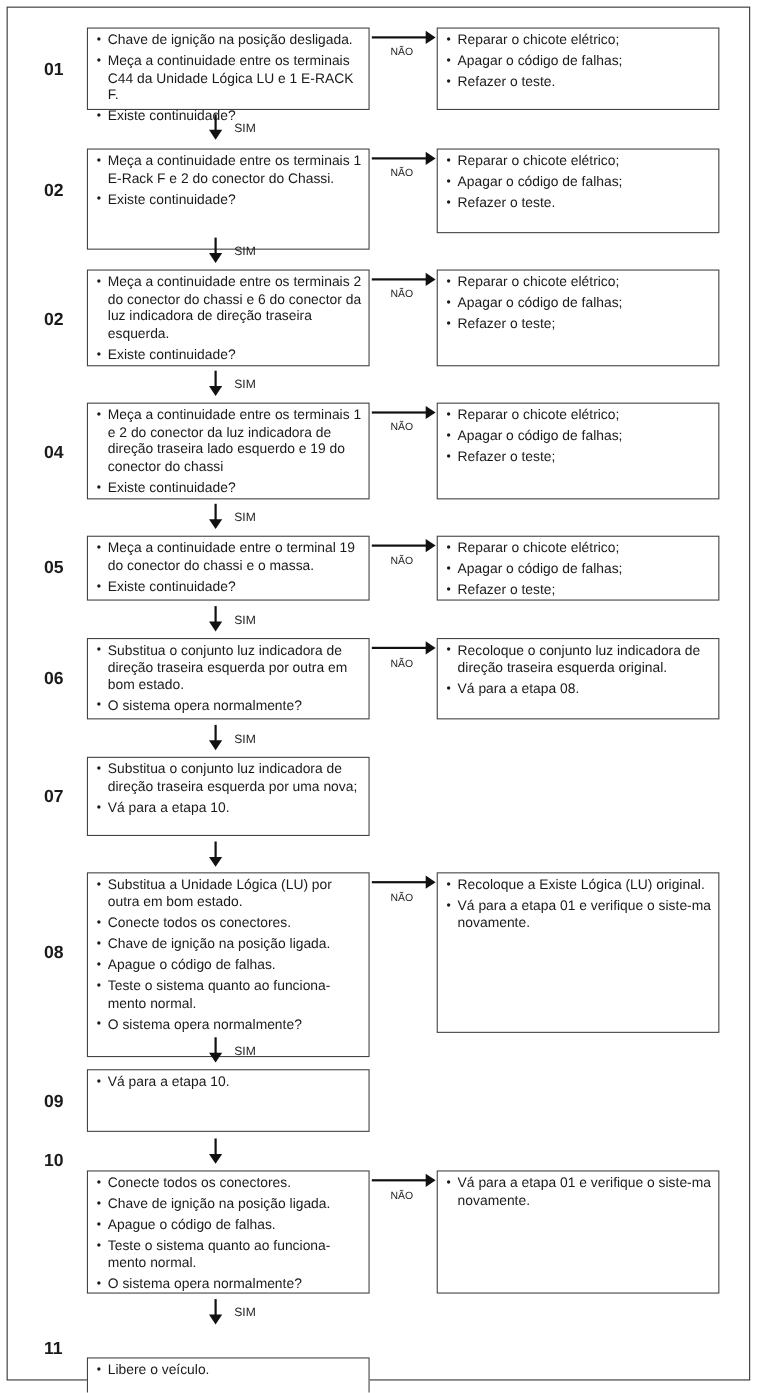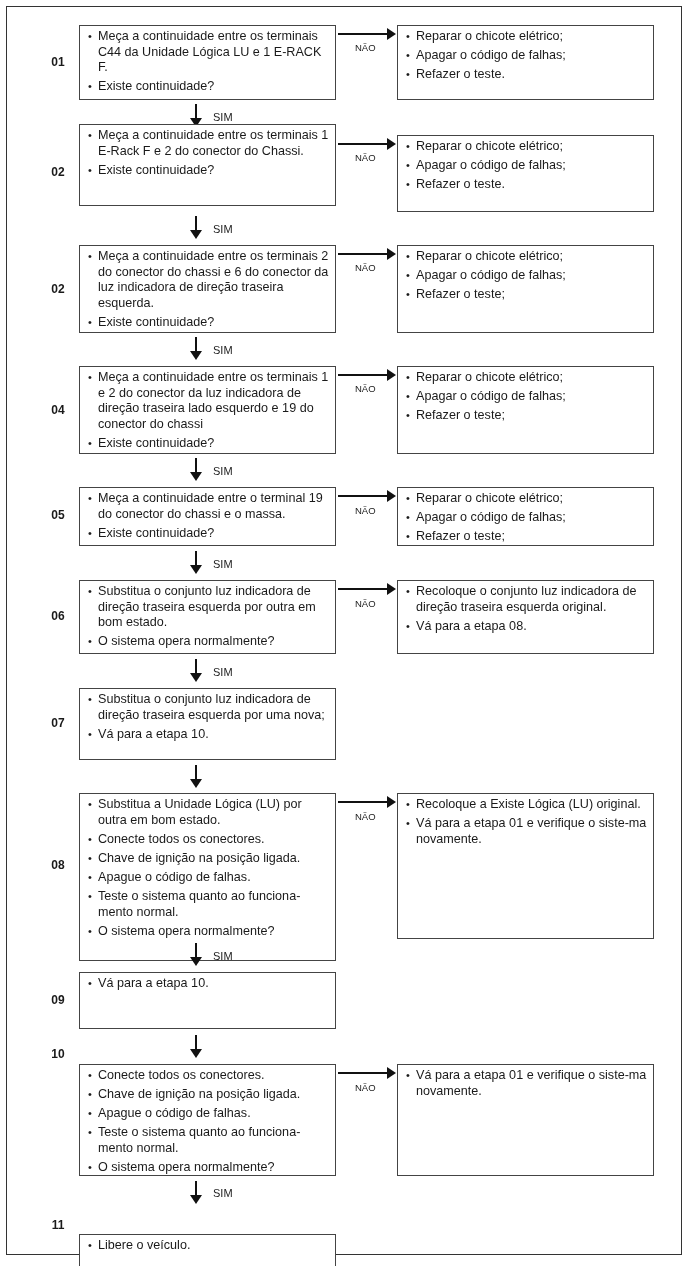--- a/index.html
+++ b/index.html
@@ -1,21 +1,21 @@
 <!DOCTYPE html>
 <html><head>
 <meta charset="utf-8">
 <style>
   html, body { margin: 0; padding: 0; background: #ffffff; }
   body { width: 691px; height: 1266px; position: relative; overflow: hidden;
          font-family: "Liberation Sans", sans-serif; color: #1a1a1a; }
   .frame { position: absolute; left: 6px; top: 6px; width: 676px; height: 1249px;
            border: 1.5px solid #333; box-sizing: border-box; }
-  .step-num { position: absolute; left: 40px; width: 36px; text-align: center;
-              font-weight: bold; font-size: 12px; color: #1a1a1a; }
+  .step-num { position: absolute; left: 40px; width: 36px; 
+              font-weight: bold; font-size: 16px; color: #1a1a1a; }
   .box { position: absolute; border: 1.5px solid #444; box-sizing: border-box;
          background: #fff; padding: 3px 6px 0 8px; font-size: 12.6px; line-height: 15.6px; }
   .box.left { left: 79px; width: 257px; }
   .box.right { left: 397px; width: 257px; }
   .item { position: relative; padding-left: 10px; margin-bottom: 3.5px; }
   .item::before { content: "\2022"; position: absolute; left: 0; top: 0; font-size: 11px; }
   .h-arrow { position: absolute; left: 338px; width: 56px; height: 2px; background: #111; }
   .h-arrow::after { content: ""; position: absolute; right: -2px; top: -5px;
                     border-left: 9px solid #111; border-top: 6px solid transparent; border-bottom: 6px solid transparent; }
   .nao { position: absolute; left: 355px; font-size: 9.5px; color: #222; }
@@ -24,35 +24,36 @@
                     border-top: 9px solid #111; border-left: 6px solid transparent; border-right: 6px solid transparent; }
   .sim { position: absolute; left: 213px; font-size: 11px; color: #222; }
 </style>
 </head>
 <body>
 
 <div class="frame"></div>
 
 <div class="step-num" style="top:55px">01</div>
 <div class="box left" style="top:25px;height:75px">
+  <div class="item">Chave de ignição na posição desligada.</div>
   <div class="item">Meça a continuidade entre os terminais C44 da Unidade Lógica LU e 1 E-RACK F.</div>
   <div class="item">Existe continuidade?</div>
 </div>
 <div class="h-arrow" style="top:33px"></div>
 <div class="nao" style="top:42px">NÃO</div>
 <div class="box right" style="top:25px;height:75px">
   <div class="item">Reparar o chicote elétrico;</div>
   <div class="item">Apagar o código de falhas;</div>
   <div class="item">Refazer o teste.</div>
 </div>
 <div class="v-arrow" style="top:104px;height:21px"></div>
 <div class="sim" style="top:111px">SIM</div>
 
 <div class="step-num" style="top:165px">02</div>
-<div class="box left" style="top:124px;height:82px">
+<div class="box left" style="top:135px;height:92px">
   <div class="item">Meça a continuidade entre os terminais 1 E-Rack F e 2 do conector do Chassi.</div>
   <div class="item">Existe continuidade?</div>
 </div>
 <div class="h-arrow" style="top:143px"></div>
 <div class="nao" style="top:152px">NÃO</div>
 <div class="box right" style="top:135px;height:77px">
   <div class="item">Reparar o chicote elétrico;</div>
   <div class="item">Apagar o código de falhas;</div>
   <div class="item">Refazer o teste.</div>
 </div>

